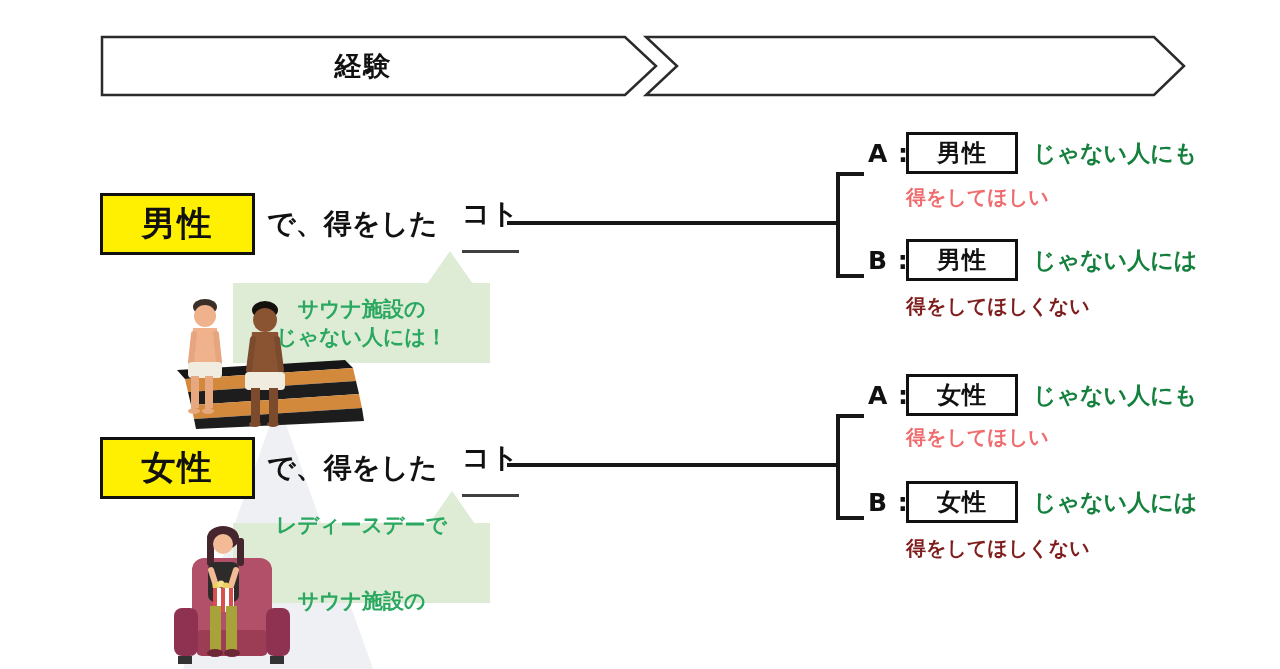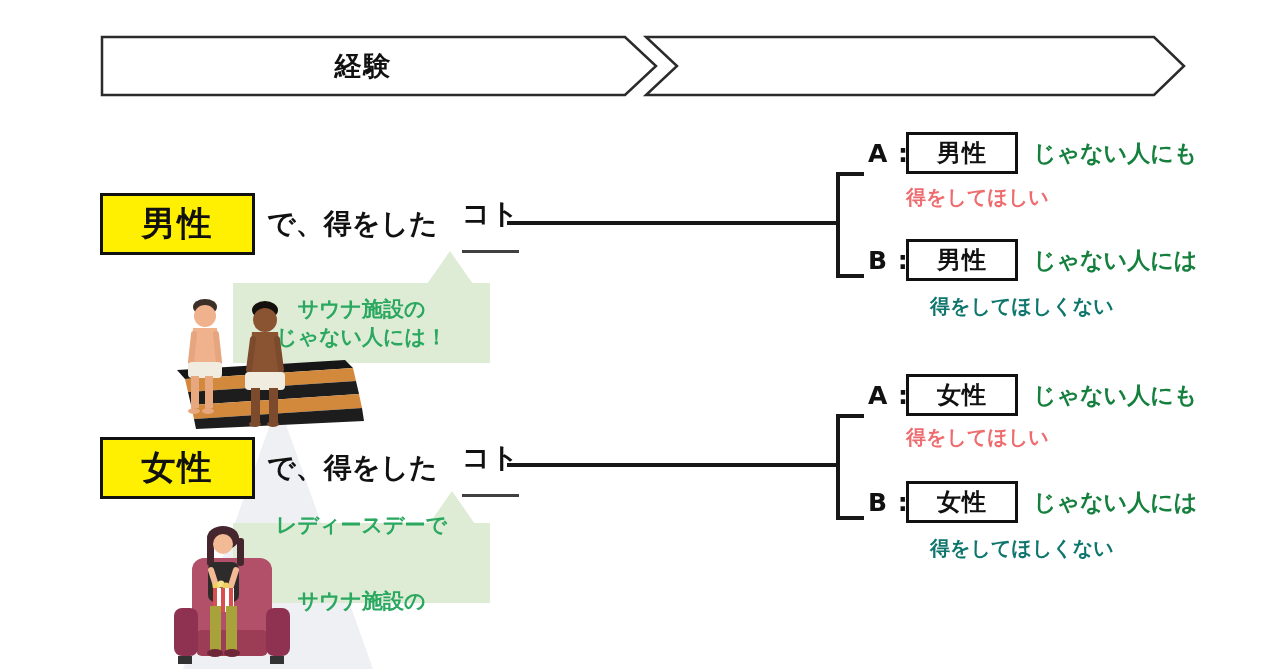--- a/index.html
+++ b/index.html
@@ -37,21 +37,21 @@
     width:106px;height:36px;background:#fff;border:3px solid #111;
     display:flex;align-items:center;justify-content:center;
     font-size:24px;font-weight:bold;color:#111;letter-spacing:1px;
   }
   .opt-suffix{
     height:44px;display:flex;align-items:center;
     font-size:23px;font-weight:bold;color:#15803d;white-space:nowrap;
   }
   .result{font-size:20px;font-weight:bold;white-space:nowrap;text-align:right;}
   .result.positive{color:#ee6b6e;}
-  .result.negative{color:#0f766e;margin-left:24px;}
+  .result.negative{color:#7f1d1d;}
   
   .bubble{
     width:257px;height:80px;background:#dfecd5;
     display:flex;flex-direction:column;align-items:center;justify-content:center;
     font-size:21px;line-height:28px;font-weight:bold;color:#2aa860;text-align:center;
   }
   .bubble-tail{
     width:0;height:0;
     border-left:23px solid transparent;border-right:23px solid transparent;
     border-bottom:33px solid #dfecd5;

